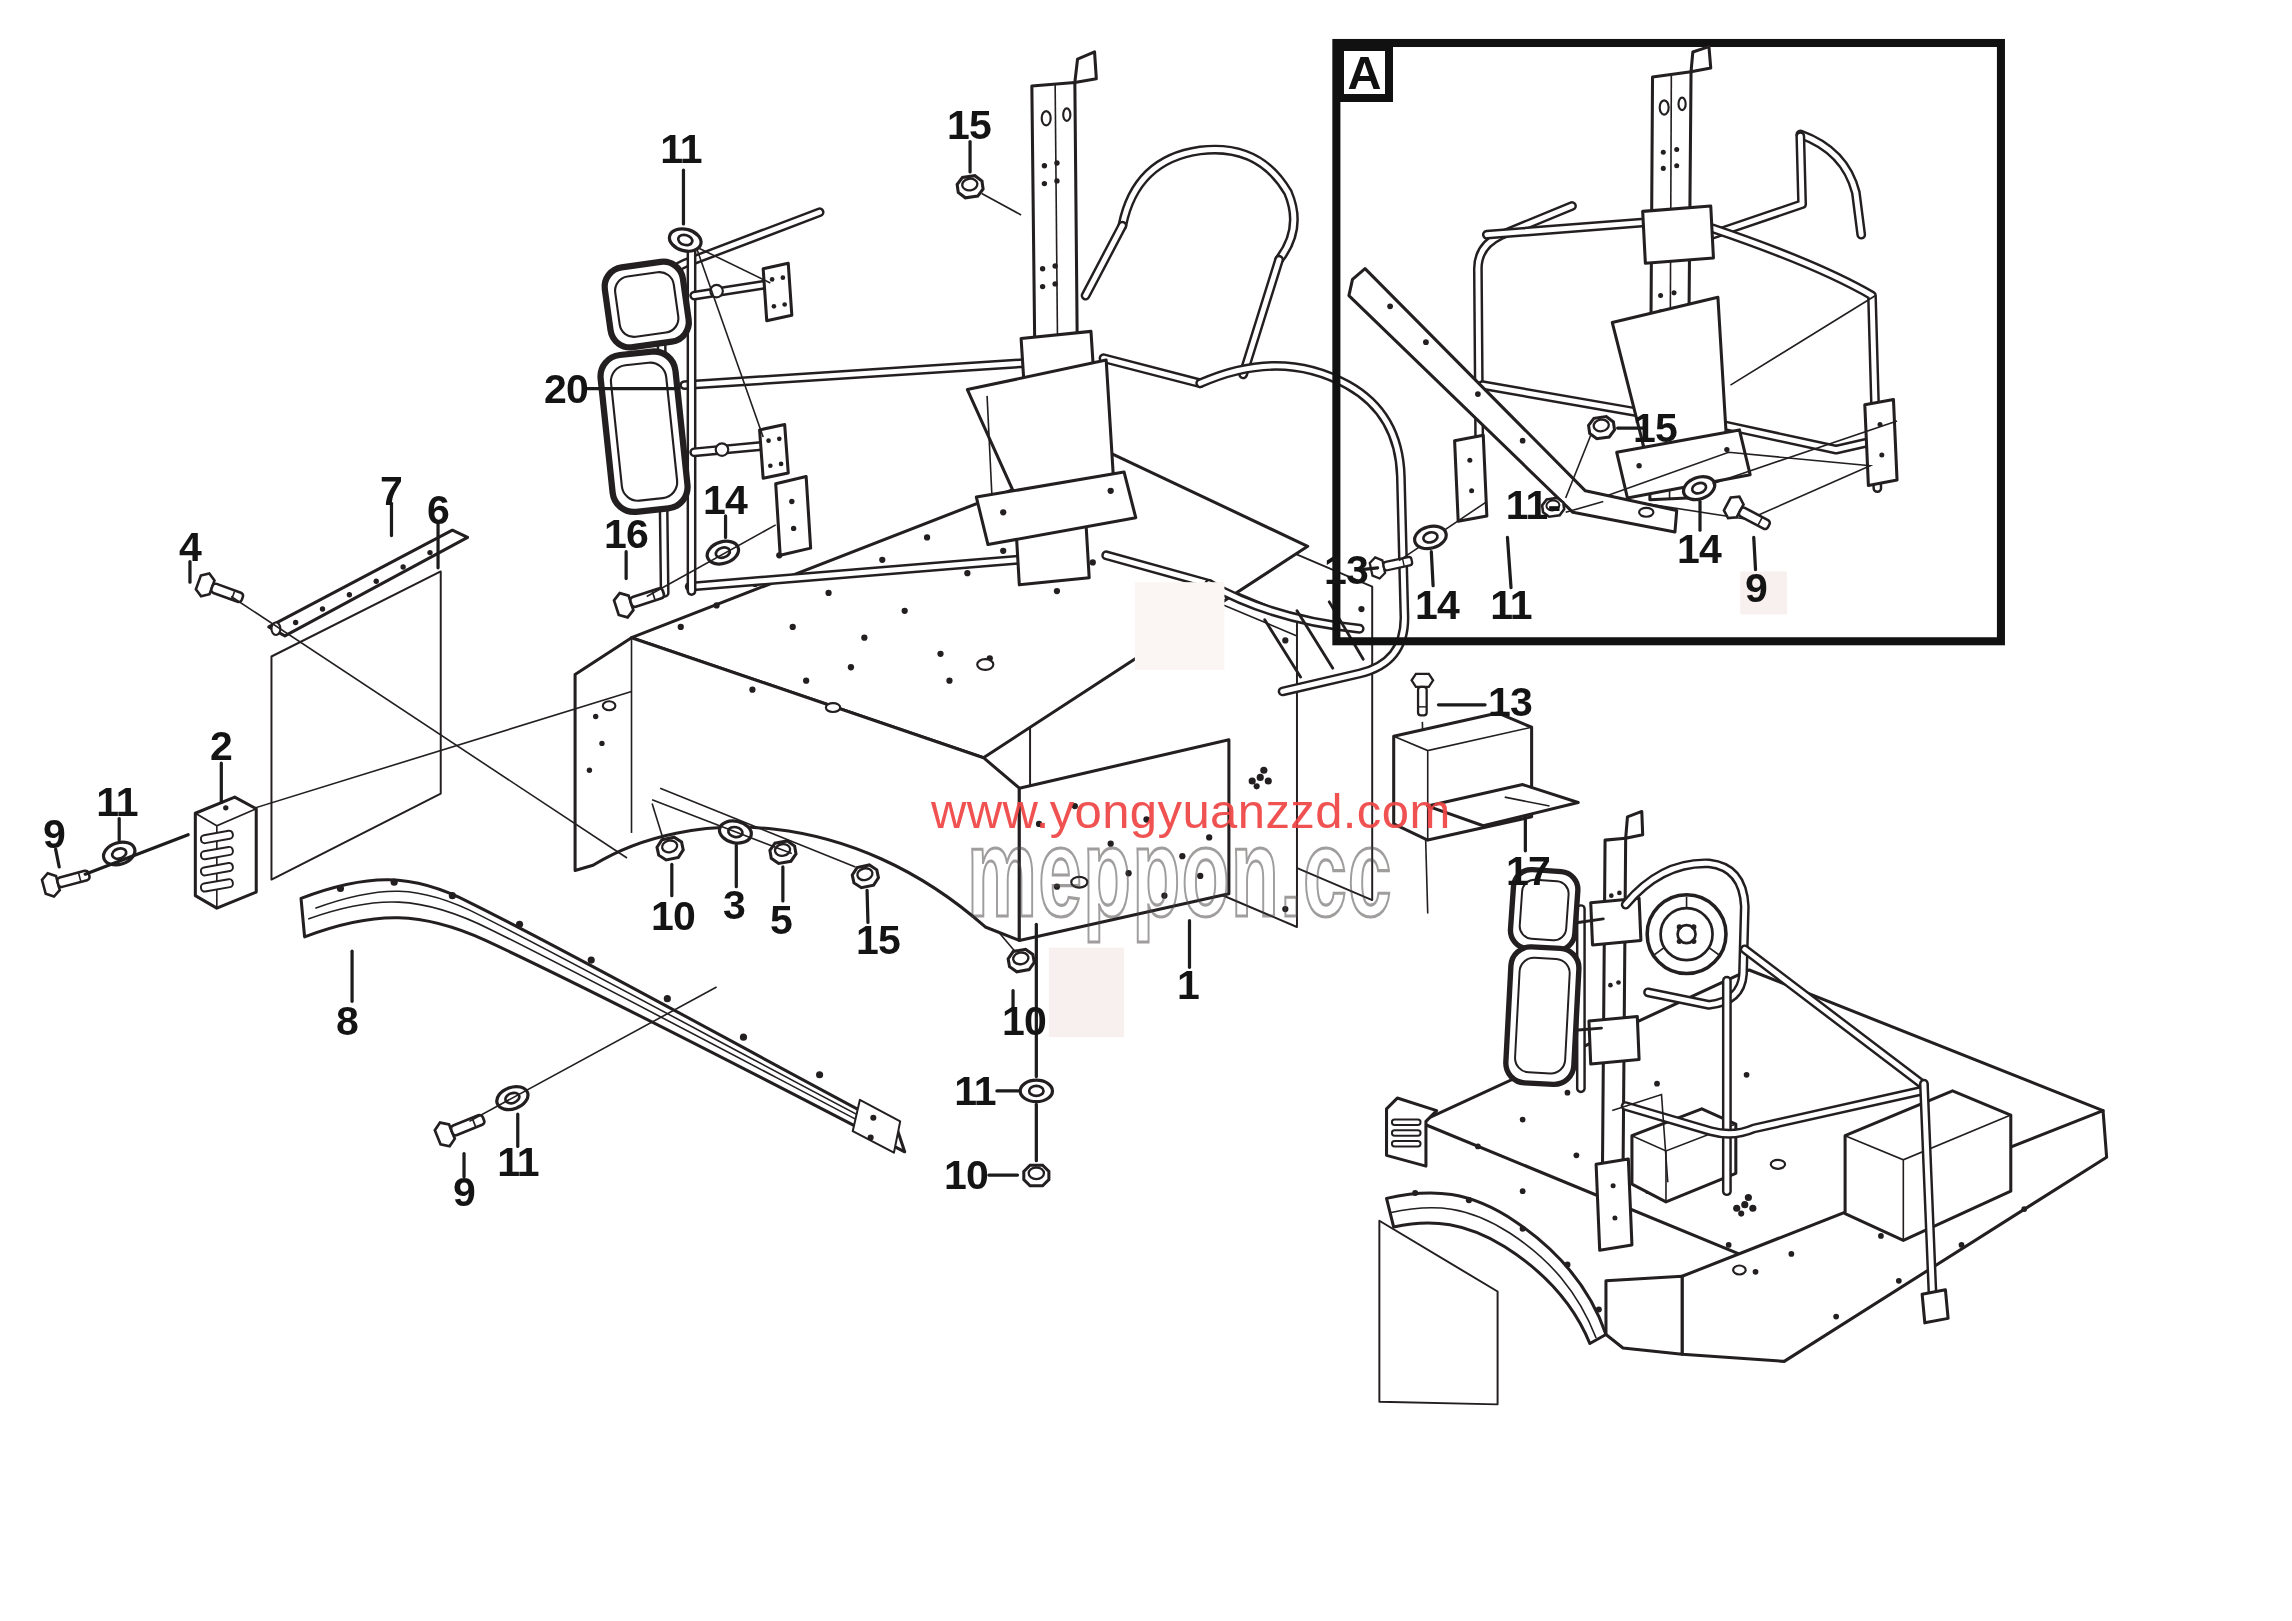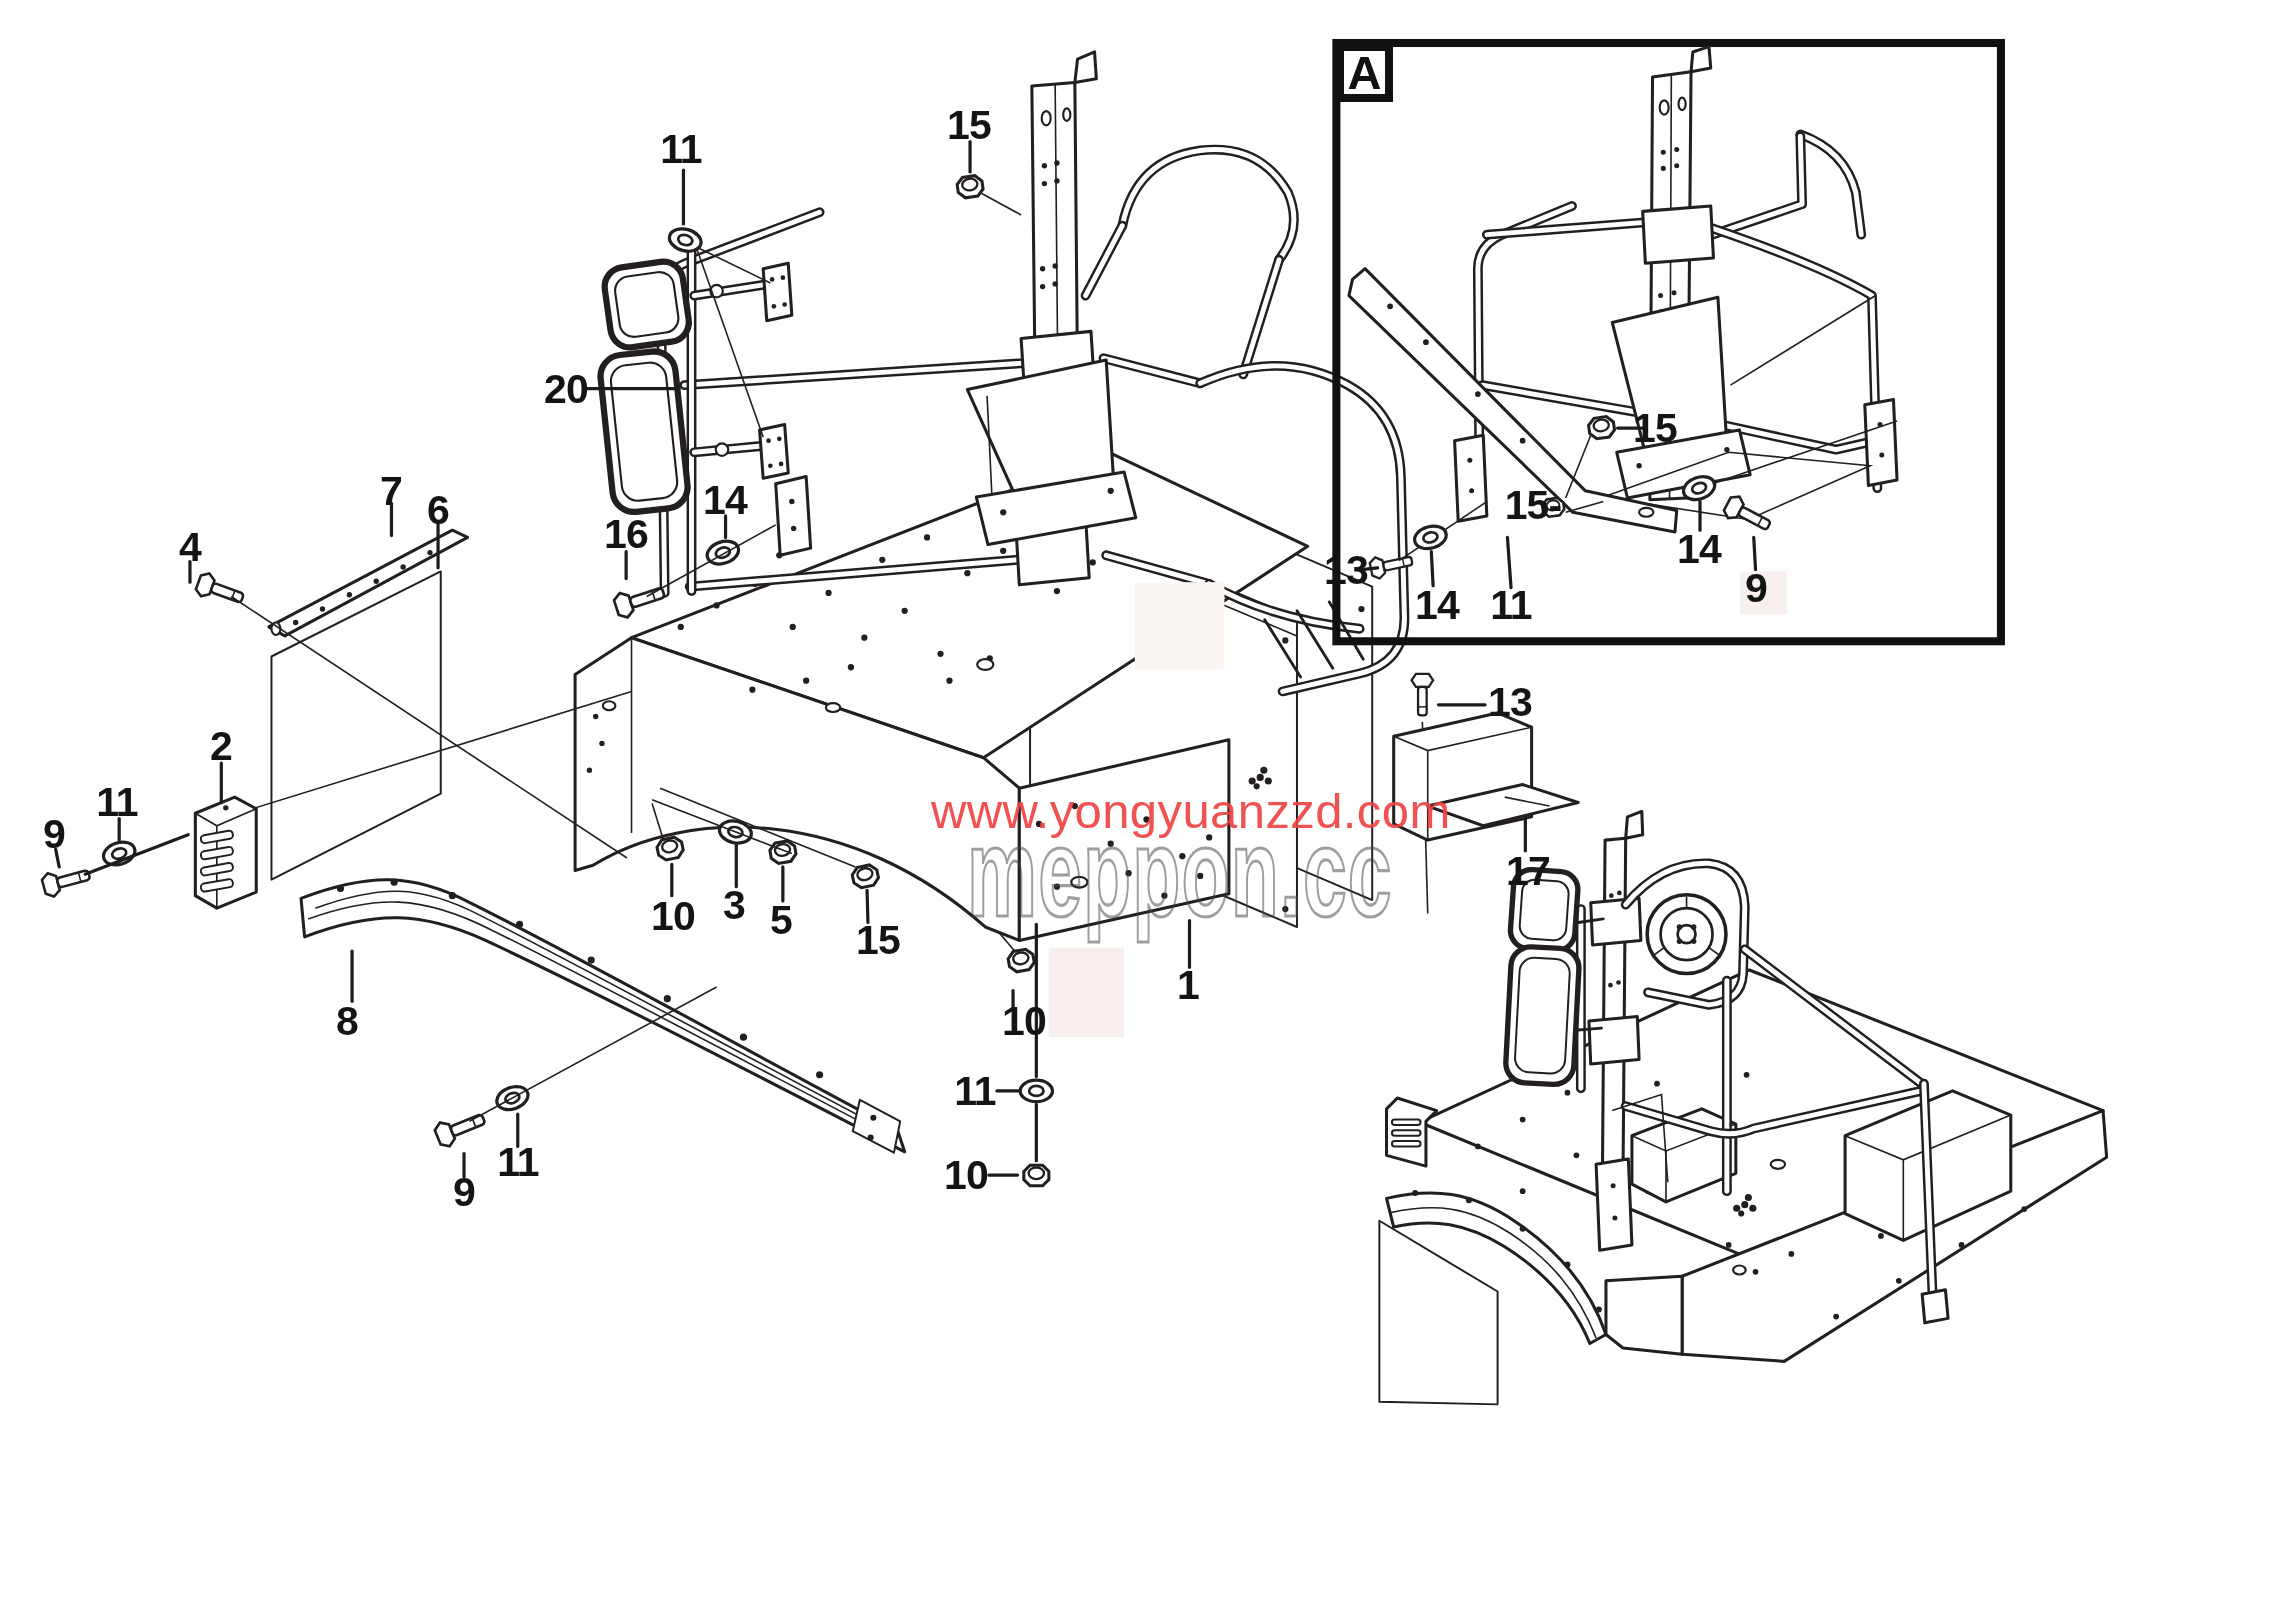--- a/index.html
+++ b/index.html
@@ -528,21 +528,21 @@
       <div class="callout" style="left: 878px; top: 940px;">15</div>
       <div class="callout" style="left: 464px; top: 1192px;">9</div>
       <div class="callout" style="left: 518px; top: 1162px;">11</div>
       <div class="callout" style="left: 1024px; top: 1021px;">10</div>
       <div class="callout" style="left: 975px; top: 1091px;">11</div>
       <div class="callout" style="left: 966px; top: 1175px;">10</div>
       <div class="callout" style="left: 1188px; top: 985px;">1</div>
       <div class="callout" style="left: 1510px; top: 702px;">13</div>
       <div class="callout" style="left: 1528px; top: 871px;">17</div>
       <div class="callout" style="left: 1655px; top: 428px;">15</div>
-      <div class="callout" style="left: 1533px; top: 505px;">15-</div>
+      <div class="callout" style="left: 1533px; top: 505px;">11-</div>
       <div class="callout" style="left: 1346px; top: 570px;">13</div>
       <div class="callout" style="left: 1437px; top: 605px;">14</div>
       <div class="callout" style="left: 1511px; top: 605px;">11</div>
       <div class="callout" style="left: 1699px; top: 549px;">14</div>
       <div class="callout" style="left: 1756px; top: 588px;">9</div>
     </div>
 
 </div>
 
 

